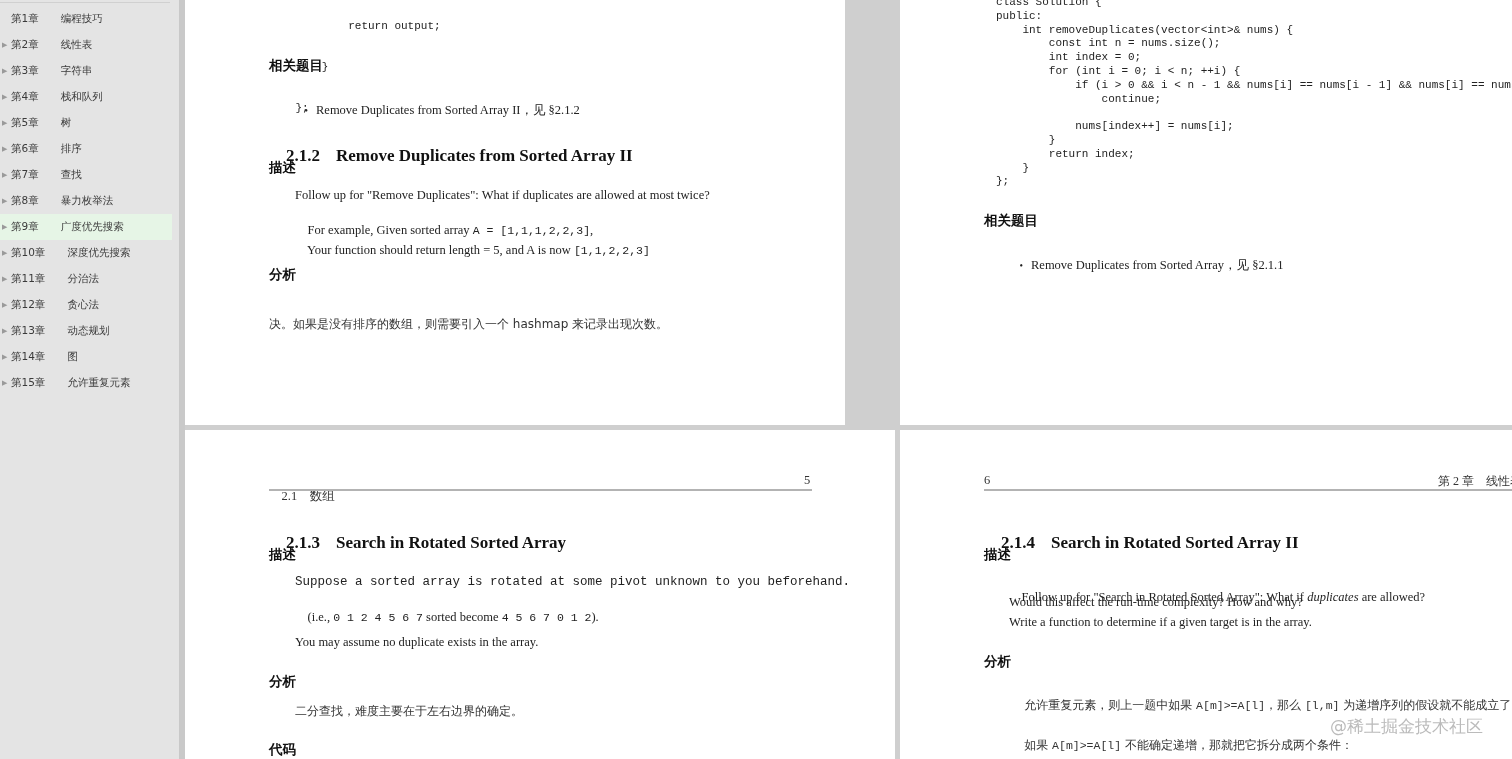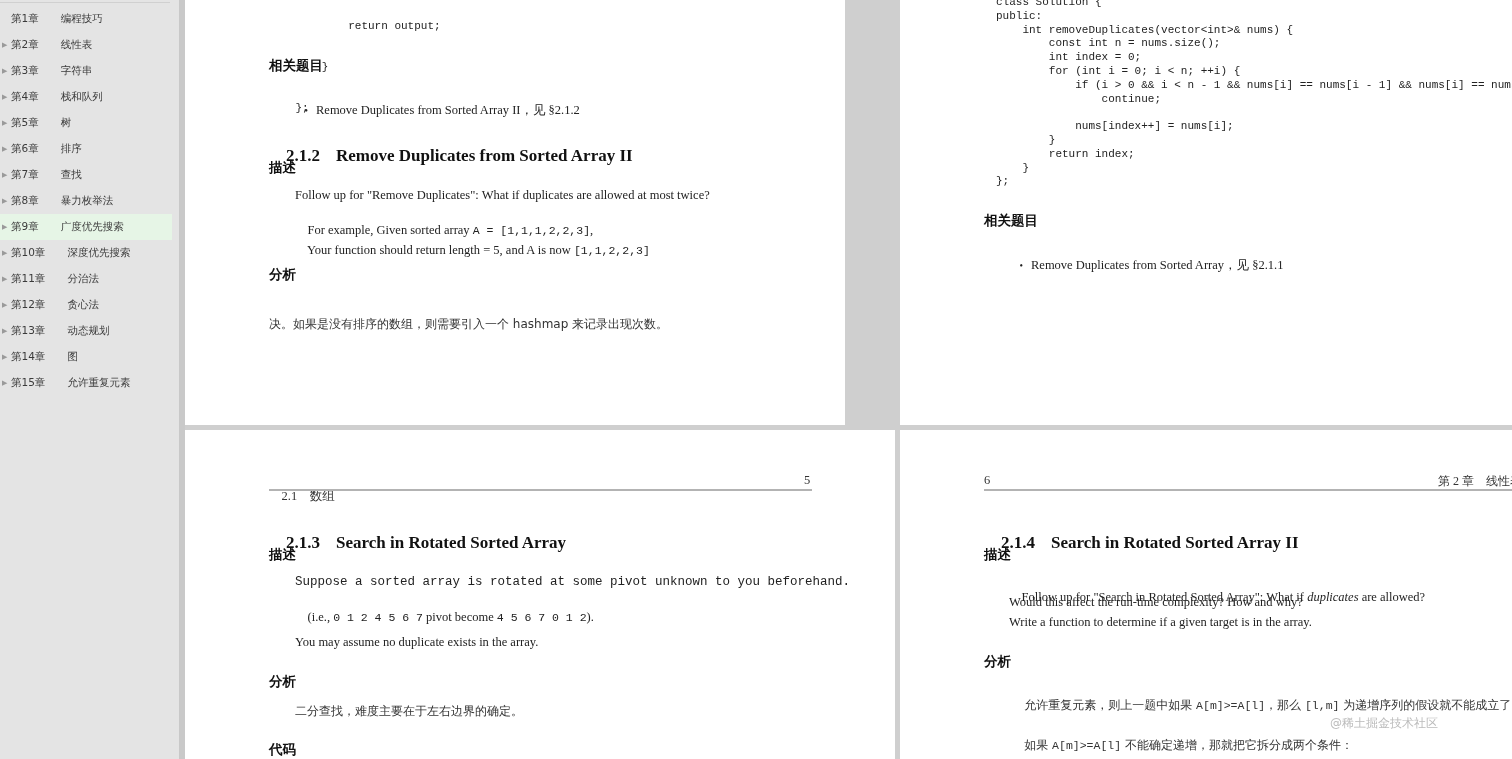--- a/index.html
+++ b/index.html
@@ -37,21 +37,21 @@
   .h-sec .num { margin-right: 16px; }
   .body-text { font-family: "Liberation Serif", serif; font-size: 12.5px; color: #222; }
   .cn-text { font-family: "DejaVu Sans", sans-serif; font-size: 12px; color: #333; }
   .mono-inline { font-family: "Liberation Mono", monospace; font-size: 11.5px; }
   .bullet { font-size: 10px; margin-right: 8px; }
   .header-line { position: absolute; height: 2px; background: #b3b3b3; }
   .running-head { font-family: "Liberation Serif", serif; font-size: 12.5px; color: #333; }
 
   .watermark {
     position: absolute; left: 1330px; top: 715px; font-family: "DejaVu Sans", sans-serif;
-    font-size: 12px; color: rgba(180,180,180,0.9); white-space: nowrap;
+    font-size: 17px; color: rgba(180,180,180,0.9); white-space: nowrap;
   }
 </style>
 </head>
 <body>
 
 <div class="sidebar">
   <div class="sidebar-top-line"></div>
   <ul class="toc-list" id="toc-list">
       <li class="toc-item">
         <span class="toc-arrow empty">▶</span>
@@ -170,21 +170,21 @@
     <span>2.1    数组</span>
   </div>
   <div class="abs running-head" style="left:619px; top:43px;">5</div>
   <div class="header-line" style="left:84px; top:59px; width:543px;"></div>
   <div class="abs h-sec" style="left:84px; top:83px;">
     <span class="num">2.1.3</span><span>Search in Rotated Sorted Array</span>
   </div>
   <div class="abs h-sub" style="left:84px; top:116px;">描述</div>
   <div class="abs body-text" style="left:110px; top:145px;font-family:Liberation Mono, monospace;">Suppose a sorted array is rotated at some pivot unknown to you beforehand.</div>
   <div class="abs body-text" style="left:110px; top:165px;">
-    <span>(i.e., </span><span class="mono-inline">0 1 2 4 5 6 7</span><span> pivot become </span><span class="mono-inline">4 5 6 7 0 1 2</span><span>).</span>
+    <span>(i.e., </span><span class="mono-inline">0 1 2 4 5 6 7</span><span> sorted become </span><span class="mono-inline">4 5 6 7 0 1 2</span><span>).</span>
   </div>
   <div class="abs body-text" style="left:110px; top:205px;">You may assume no duplicate exists in the array.</div>
   <div class="abs h-sub" style="left:84px; top:243px;">分析</div>
   <div class="abs cn-text" style="left:110px; top:273px;">二分查找，难度主要在于左右边界的确定。</div>
   <div class="abs h-sub" style="left:84px; top:311px;">代码</div>
 </div>
 
 <div class="page p4">
   <div class="abs running-head" style="left:84px; top:43px;">6</div>
   <div class="abs running-head cn-text" style="left:538px; top:43px; font-size:12px;">第 2 章    线性表</div>

